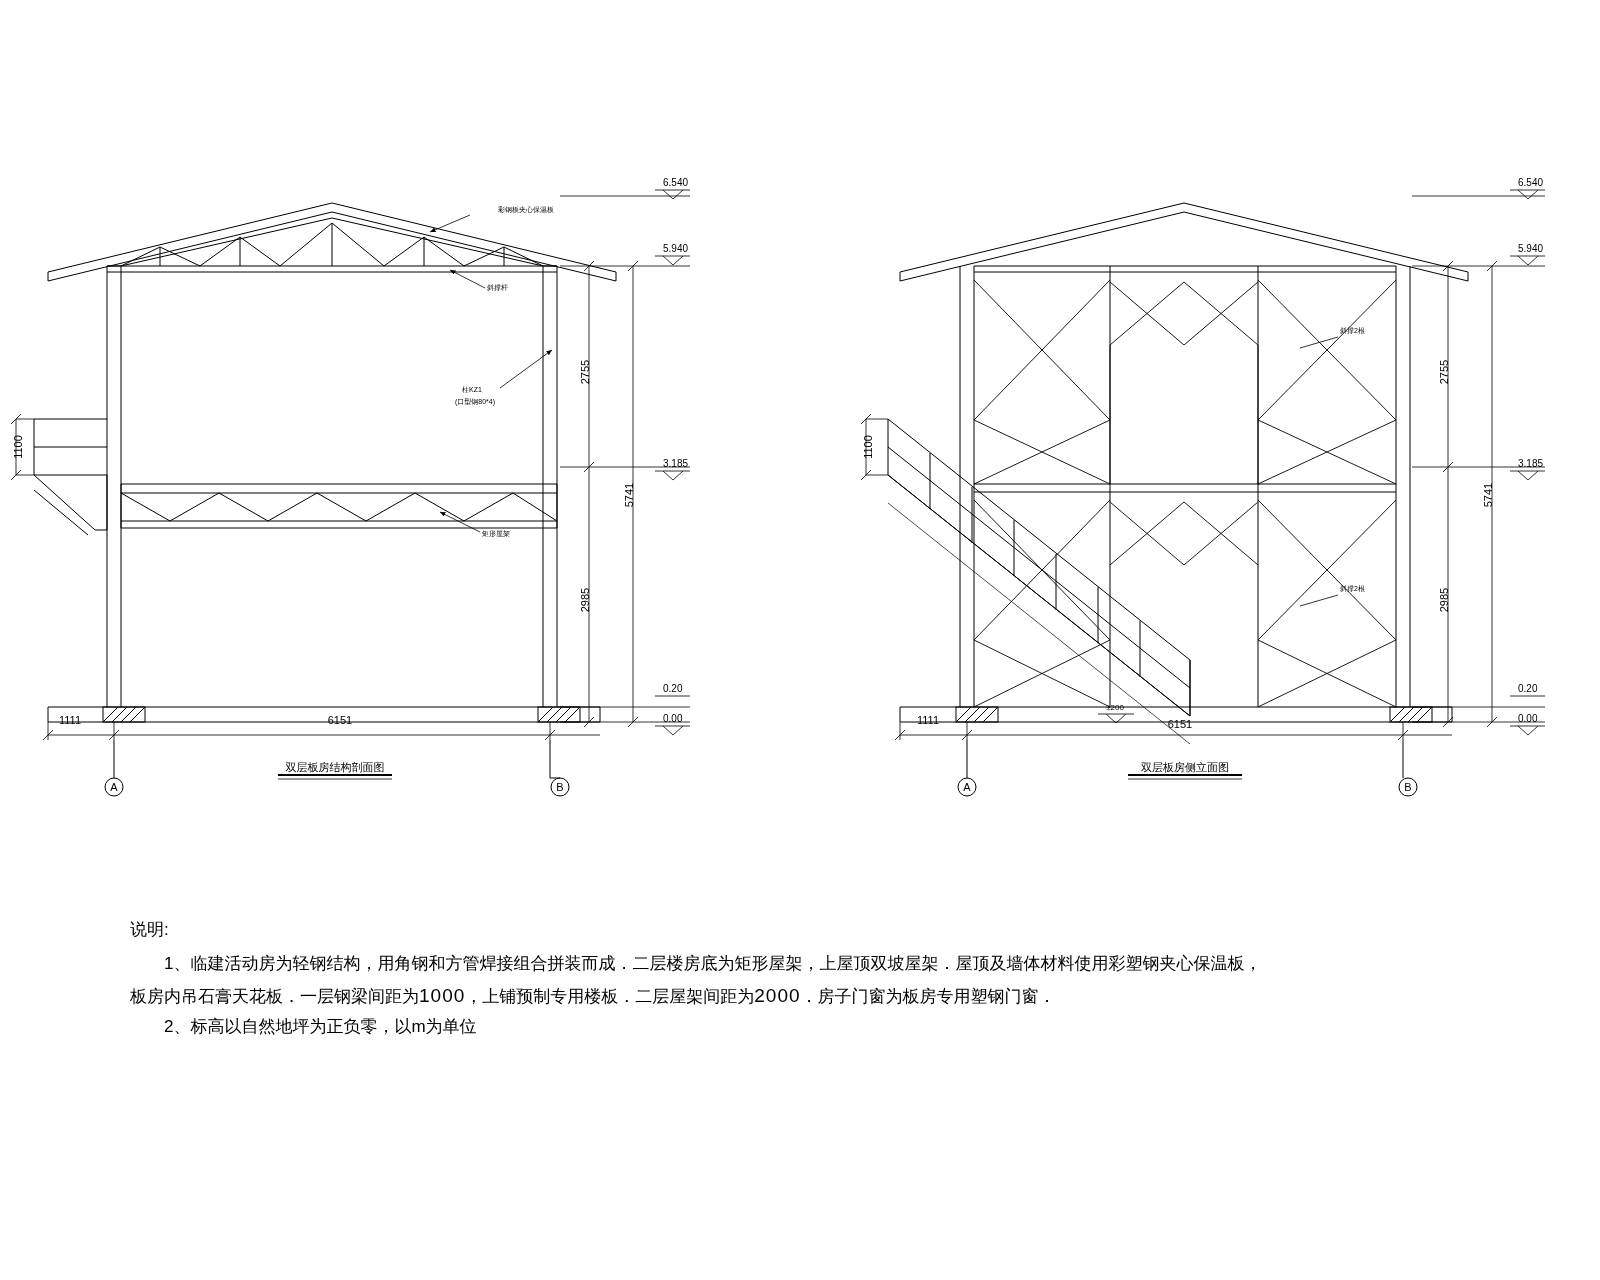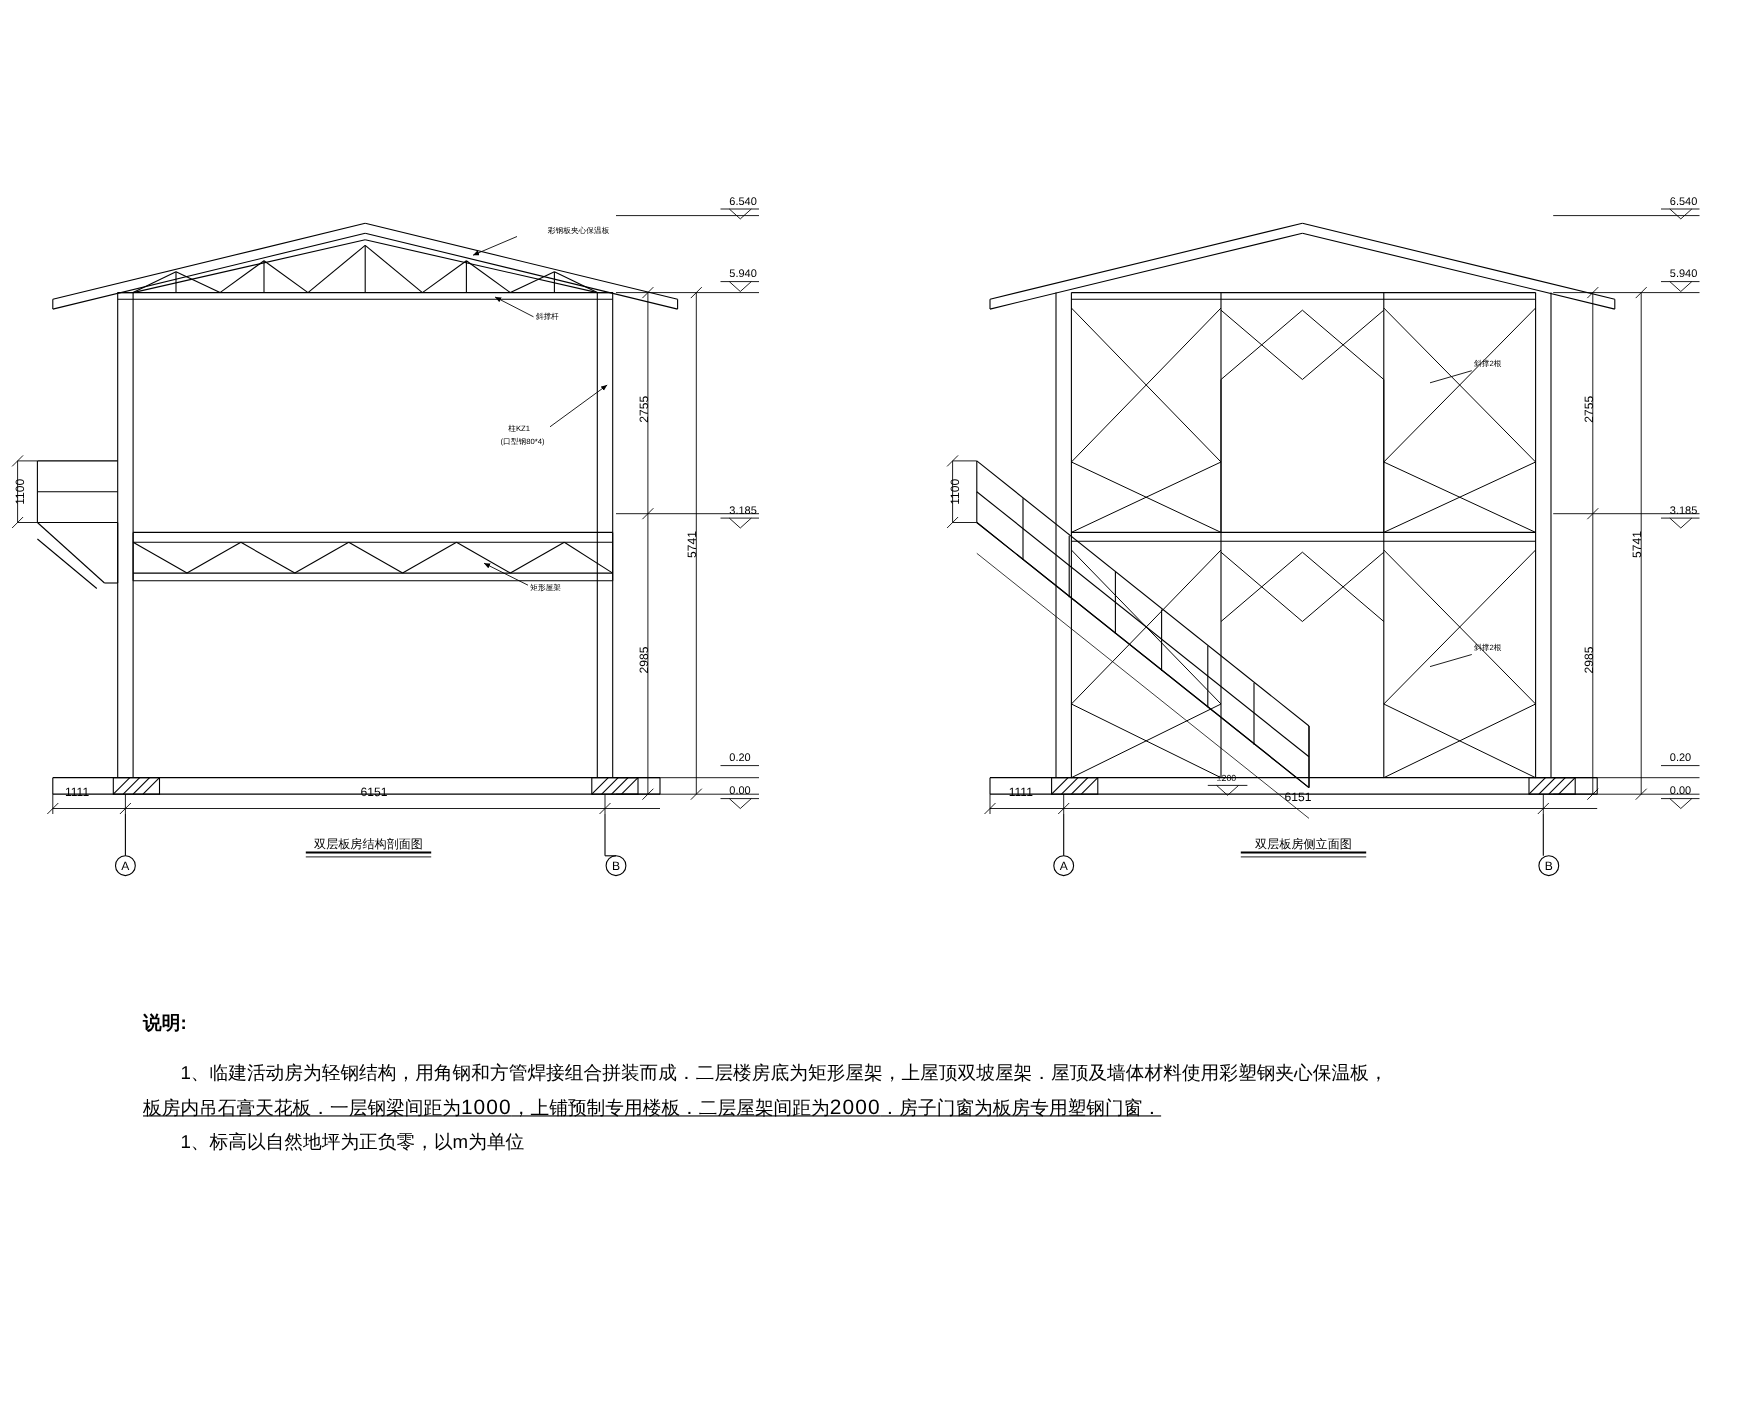--- a/index.html
+++ b/index.html
@@ -39,23 +39,23 @@
   .grid-text { font-size: 11px; }
   .notes {
     position: absolute;
     left: 130px;
     top: 915px;
     width: 1180px;
     font-size: 17px;
     line-height: 1.75;
     color: #000;
   }
-  .notes .nhead { margin-bottom: 16px; font-weight: bold; }
+  .notes .nhead { margin-bottom: 4px; }
   .notes .nitem { text-indent: 34px; }
-  .notes .ncont { text-indent: 0; text-decoration: underline; }
+  .notes .ncont { text-indent: 0; }
   .big { font-size: 19px; letter-spacing: 1px; }
 </style>
 </head>
 <body>
 
 <div class="sheet">
 
   <svg class="drawing" viewBox="0 0 1600 1280">
     <defs>
       <marker id="arrowEnd" markerWidth="8" markerHeight="8" refX="7" refY="3" orient="auto">
@@ -434,16 +434,16 @@
     <text class="title-text" x="1185" y="771" text-anchor="middle">双层板房侧立面图</text>
 
   </svg>
 
   <div class="notes">
     <div class="nhead">说明:</div>
     <div class="nitem">1、临建活动房为轻钢结构，用角钢和方管焊接组合拼装而成．二层楼房底为矩形屋架，上屋顶双坡屋架．屋顶及墙体材料使用彩塑钢夹心保温板，</div>
     <div class="ncont">
       <span>板房内吊石膏天花板．一层钢梁间距为</span><span class="big">1000</span><span>，上铺预制专用楼板．二层屋架间距为</span><span class="big">2000</span><span>．房子门窗为板房专用塑钢门窗．</span>
     </div>
-    <div class="nitem">1、标高以自然地坪为正负零，以m为单位</div>
+    <div class="nitem">2、标高以自然地坪为正负零，以m为单位</div>
   </div>
 
 </div>
 
 </body></html>

